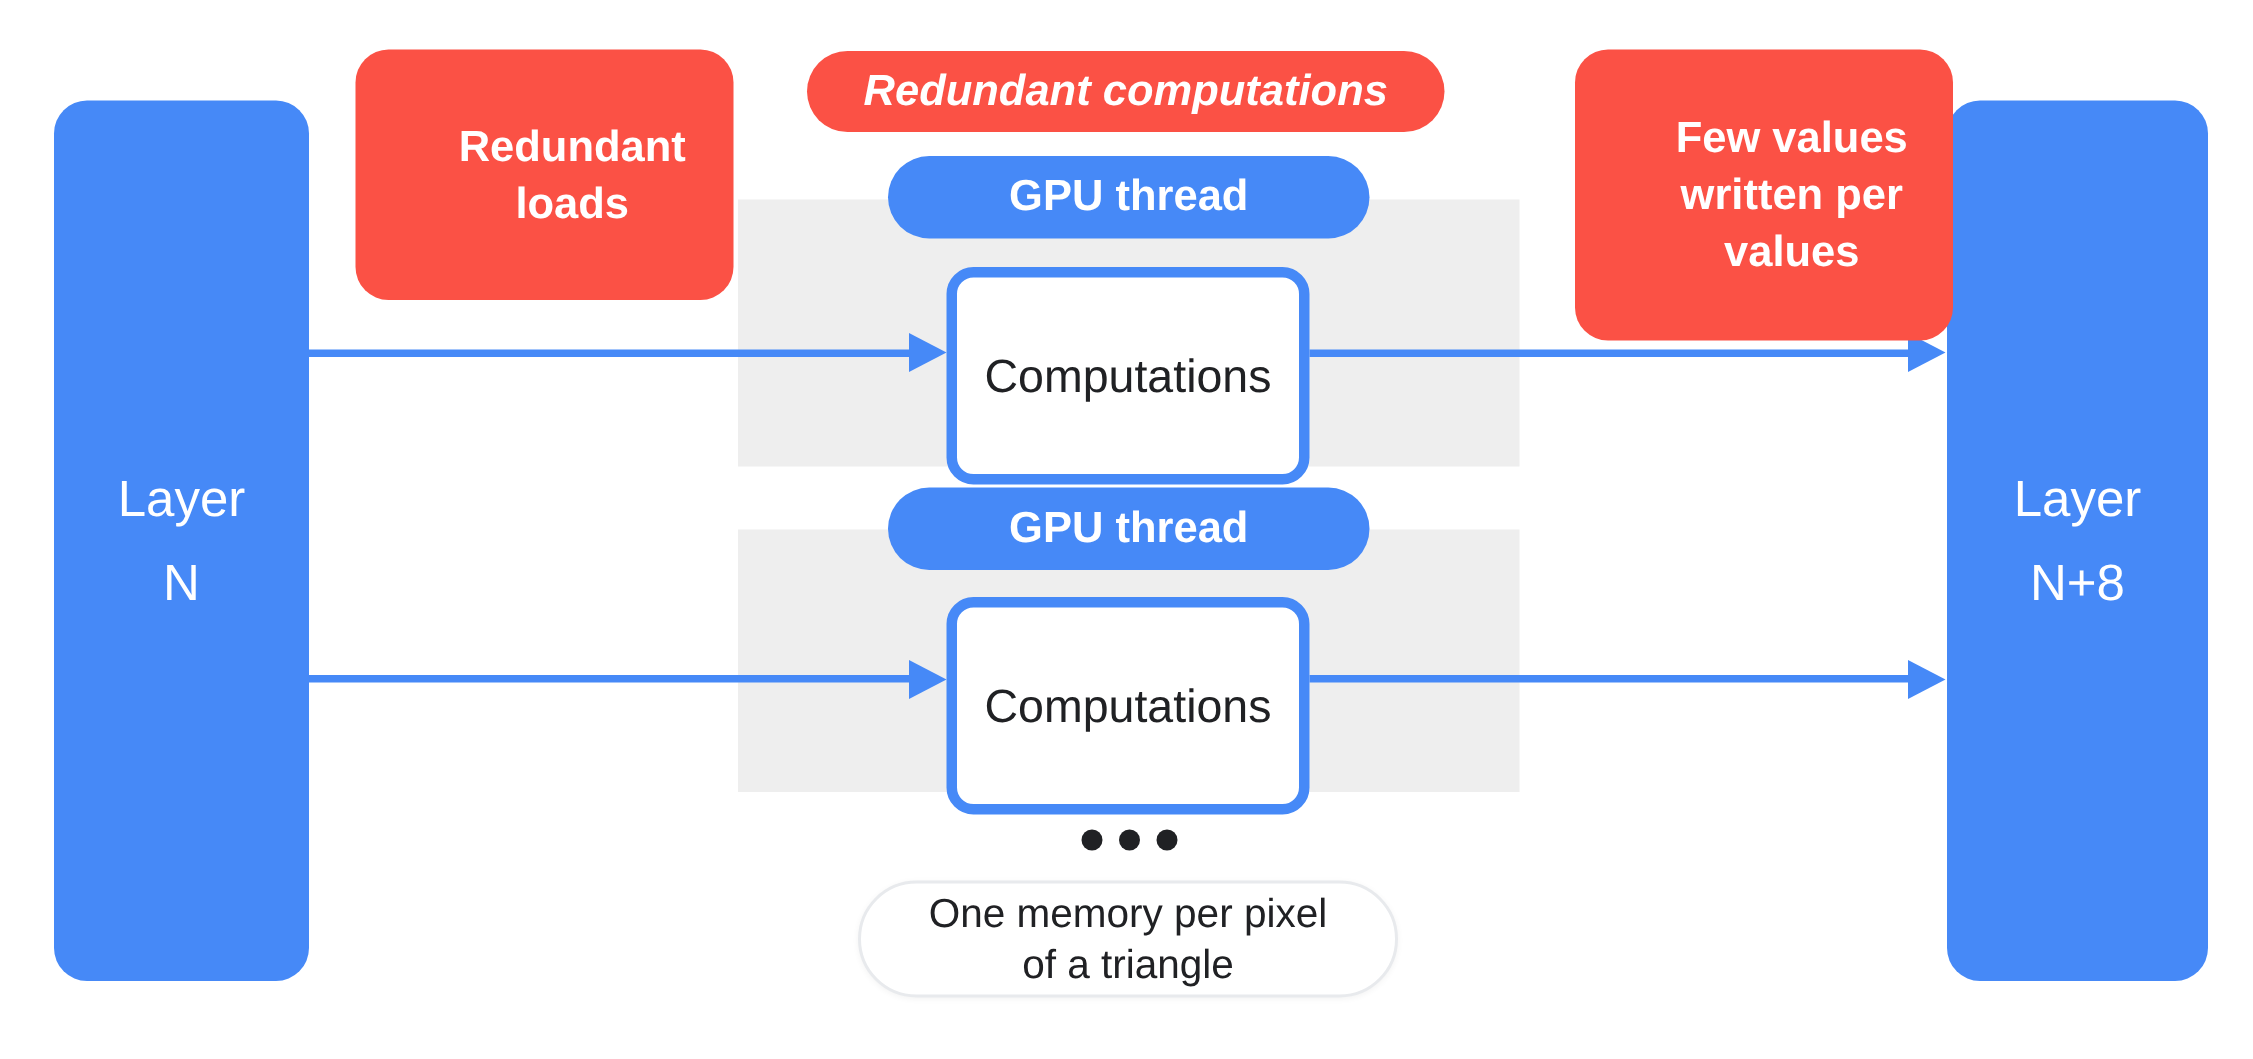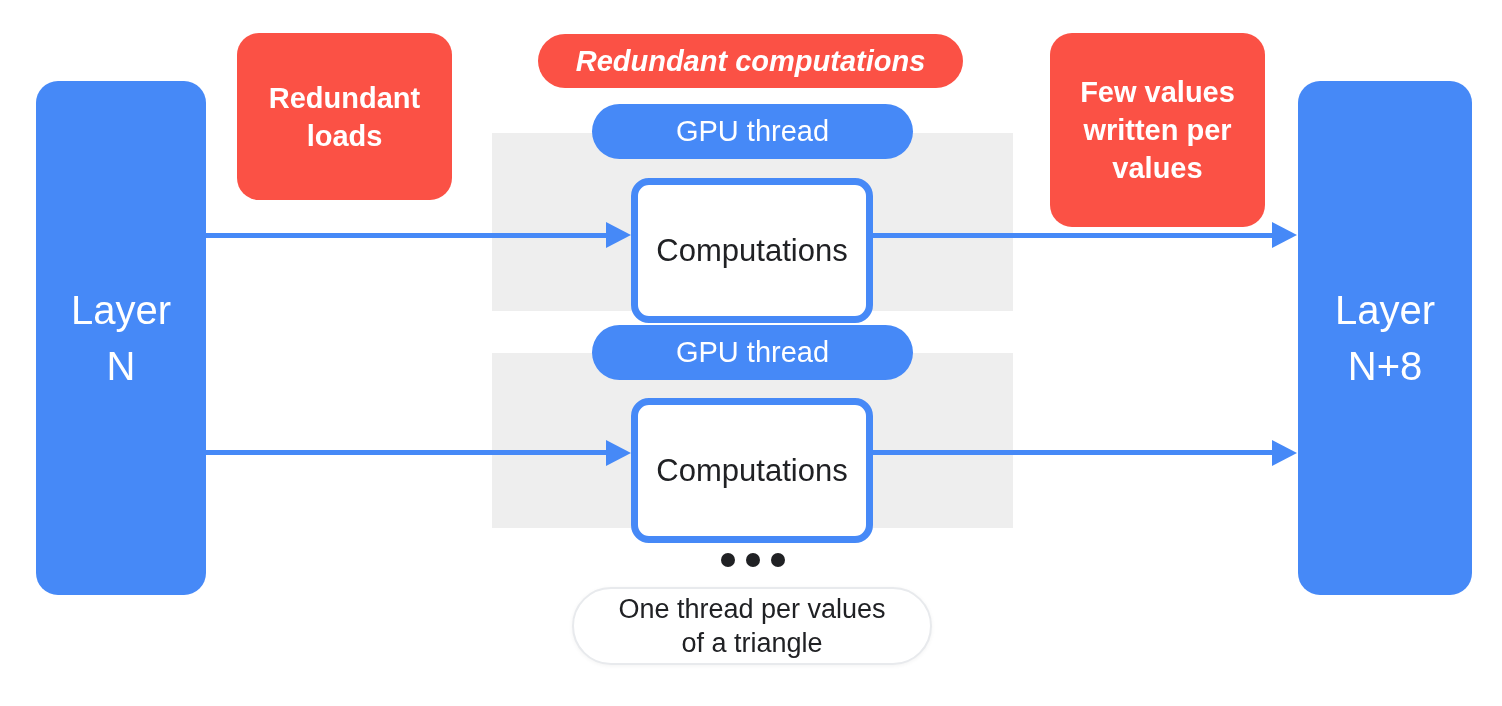--- a/index.html
+++ b/index.html
@@ -8,30 +8,30 @@
     width: 1502px;
     height: 706px;
     background: #ffffff;
     overflow: hidden;
     font-family: "Liberation Sans", sans-serif;
   }
 
   
   .layer {
     position: absolute;
-    top: 81px;
-    height: 514px;
+    top: 67px;
+    height: 587px;
     border-radius: 22px;
     background: var(--blue, #4689F7);
     color: #ffffff;
     display: flex;
     flex-direction: column;
     align-items: center;
     justify-content: center;
-    font-size: 40px;
+    font-size: 34px;
     line-height: 56px;
     font-weight: 400;
     text-align: center;
   }
   .layer-left  { left: 36px;   width: 170px; }
   .layer-right { left: 1298px; width: 174px; }
 
   
   .badge {
     position: absolute;
@@ -39,20 +39,21 @@
     color: #ffffff;
     border-radius: 22px;
     font-weight: 700;
     font-size: 29px;
     line-height: 38px;
     display: flex;
     flex-direction: column;
     align-items: center;
     justify-content: center;
     text-align: center;
+    padding-left: 37px;
   }
   .badge-memory { left: 237px;  top: 33px; width: 215px; height: 167px; }
   .badge-few    { left: 1050px; top: 33px; width: 215px; height: 194px; }
 
   .red-pill {
     position: absolute;
     left: 538px; top: 34px; width: 425px; height: 54px;
     background: var(--red, #FB5145);
     border-radius: 27px;
     color: #ffffff;
@@ -77,21 +78,21 @@
 
   
   .gpu-pill {
     position: absolute;
     left: 592px;
     width: 321px;
     height: 55px;
     border-radius: 28px;
     background: var(--blue, #4689F7);
     color: #ffffff;
-    font-weight: 400;
+    font-weight: 700;
     font-size: 29px;
     display: flex;
     align-items: center;
     justify-content: center;
   }
   .gpu-1 { top: 104px; }
   .gpu-2 { top: 325px; }
 
   
   .comp-box {
@@ -214,17 +215,17 @@
   <div class="gpu-pill gpu-2">GPU thread</div>
   <div class="comp-box comp-2">Computations</div>
 
   <div class="dots">
     <span class="dot"></span>
     <span class="dot"></span>
     <span class="dot"></span>
   </div>
 
   <div class="footnote">
-    <div>One thread per values</div>
+    <div>One memory per pixel</div>
     <div>of a triangle</div>
   </div>
 
 </div>
 
 </body></html>

